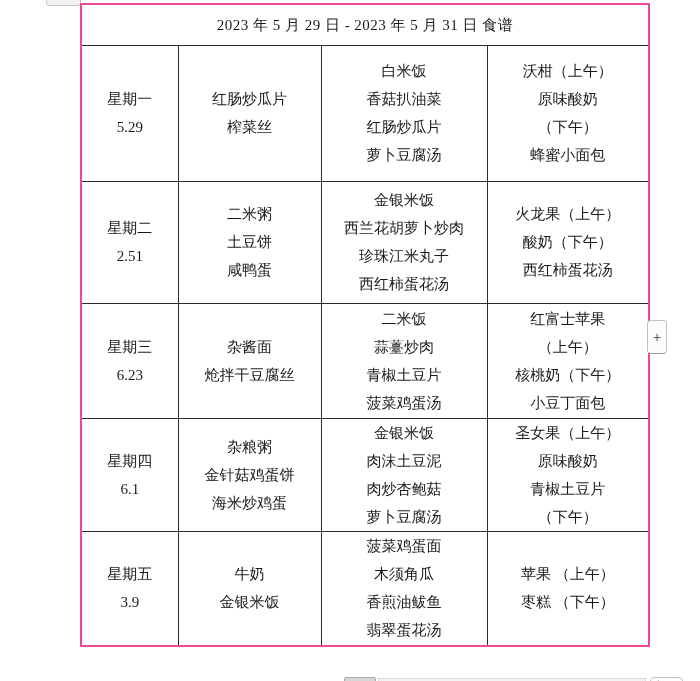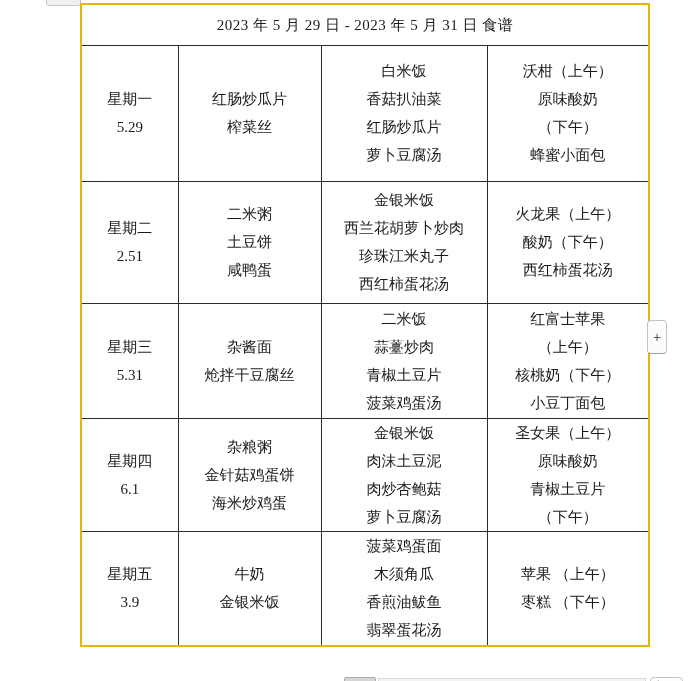--- a/index.html
+++ b/index.html
@@ -5,21 +5,21 @@
   html,body { margin:0; padding:0; background:#ffffff; }
   #canvas {
     position:relative; width:700px; height:681px; overflow:hidden;
     background:#ffffff;
     font-family:"Liberation Serif","DejaVu Serif",serif;
     color:#1a1a1a;
   }
   table.menu {
     position:absolute; left:80px; top:3px;
     width:568px; border-collapse:collapse; table-layout:fixed;
-    border:2px solid #eab308;
+    border:2px solid #ec4899;
   }
   table.menu td, table.menu th {
     border:1px solid #2b2b2b;
     padding:0 2px;
     text-align:center; vertical-align:middle;
     font-weight:normal;
     font-size:15px; line-height:28px;
     white-space:pre-line;
     color:#1a1a1a;
   }
@@ -104,21 +104,21 @@
         <td>金银米饭
 西兰花胡萝卜炒肉
 珍珠江米丸子
 西红柿蛋花汤</td>
         <td>火龙果（上午）
 酸奶（下午）
 西红柿蛋花汤</td>
       </tr>
       <tr class="row-3">
         <td>星期三
-5.31</td>
+6.23</td>
         <td>杂酱面
 炝拌干豆腐丝</td>
         <td>二米饭
 蒜薹炒肉
 青椒土豆片
 菠菜鸡蛋汤</td>
         <td>红富士苹果
 （上午）
 核桃奶（下午）
 小豆丁面包</td>

